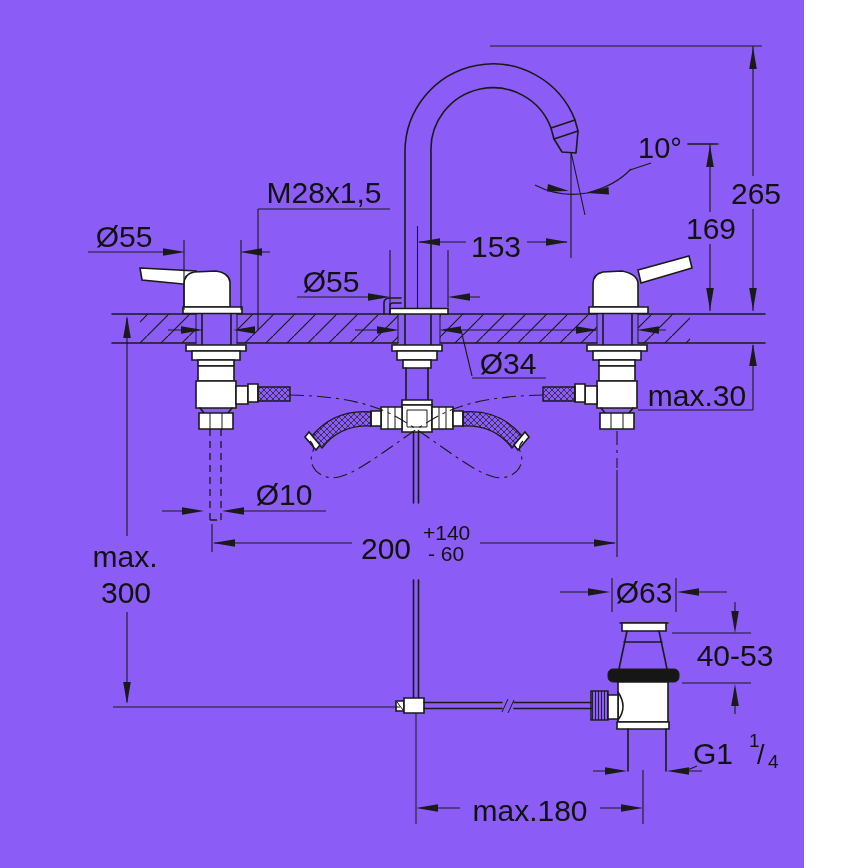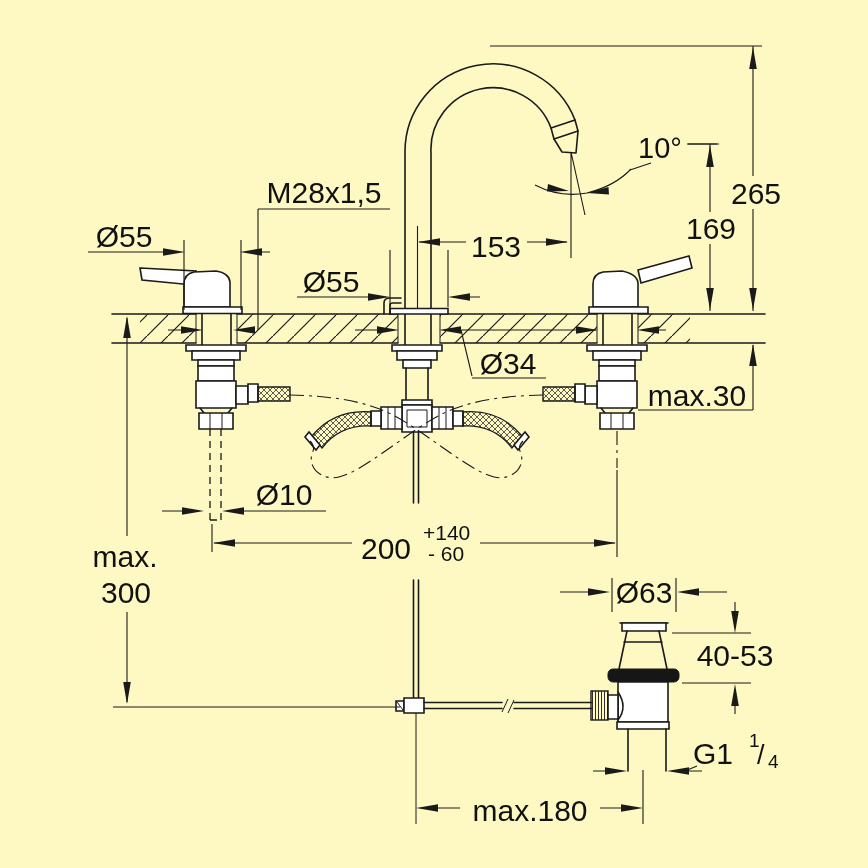--- a/index.html
+++ b/index.html
@@ -1,16 +1,16 @@
 <!DOCTYPE html>
 <html><head>
 <meta charset="utf-8">
 <style>
   html,body{margin:0;padding:0;background:#ffffff;}
-  .stage{width:868px;height:868px;background:#fef9c3;position:relative;font-family:"Liberation Sans",sans-serif;}
+  .stage{width:804px;height:868px;background:#8b5cf6;position:relative;font-family:"Liberation Sans",sans-serif;}
   svg{display:block;}
   svg text{fill:#111;font-family:"Liberation Sans",sans-serif;}
   .part{stroke:#1a1a1a;stroke-width:1.6;fill:none;stroke-linecap:round;}
   .partf{stroke:#1a1a1a;stroke-width:1.6;fill:#fff;}
   .dim{stroke:#1a1a1a;stroke-width:1.1;fill:none;}
   .thin{stroke:#1a1a1a;stroke-width:1;fill:none;}
   .arrow{fill:#1a1a1a;stroke:none;}
   .cl{stroke:#1a1a1a;stroke-width:1.1;fill:none;stroke-dasharray:14 5 3 5;}
   .dash{stroke:#1a1a1a;stroke-width:1.3;fill:none;stroke-dasharray:7 5;}
   .blackfill{fill:#161616;stroke:#1a1a1a;stroke-width:1;}

